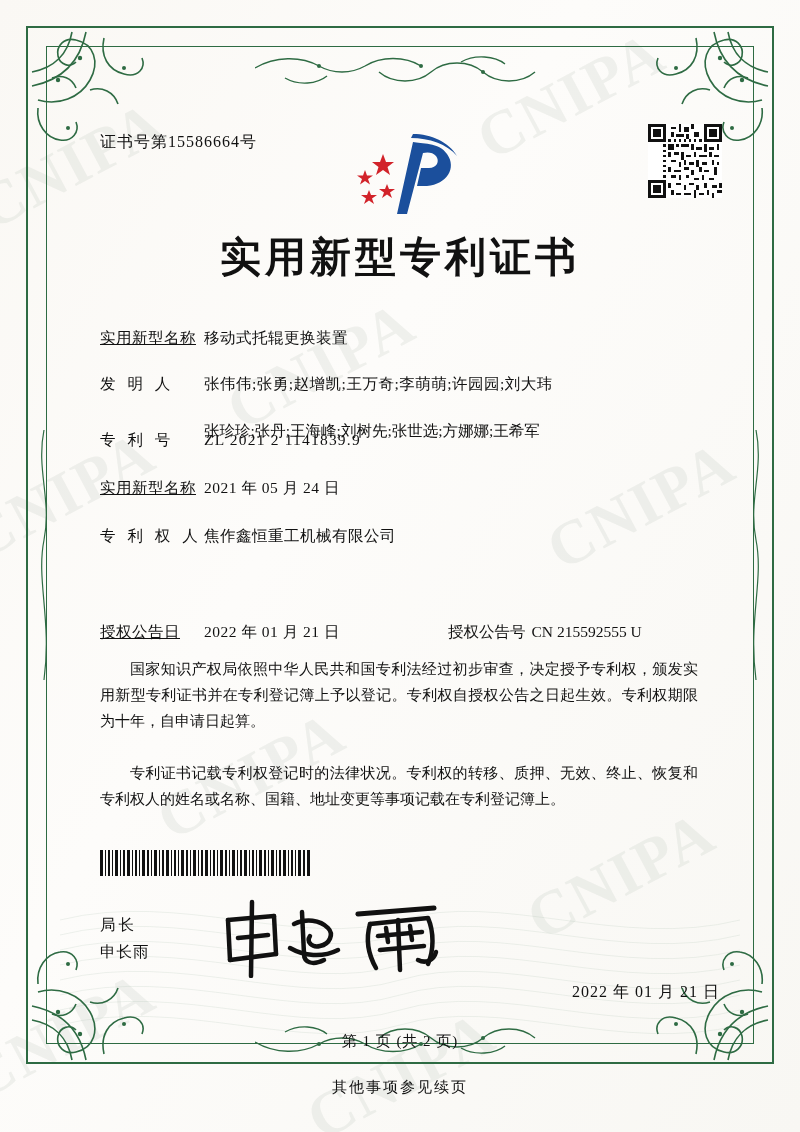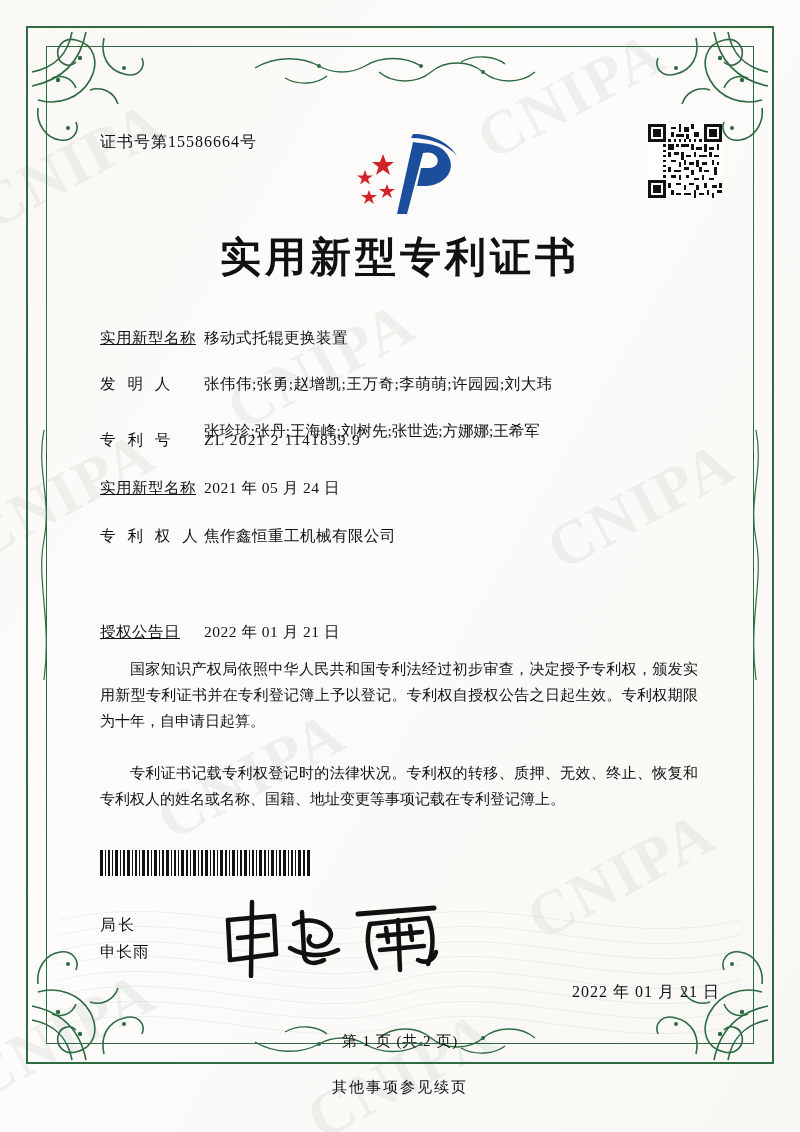--- a/index.html
+++ b/index.html
@@ -531,20 +531,23 @@
     </div>
 
     <div class="field" style="top:456px;font-family:Liberation Serif, serif;">
       <span class="label">专 利 权 人</span><span class="value">焦作鑫恒重工机械有限公司</span>
     </div>
 
 
     <div class="field" style="top:552px;">
       <span class="label tight">授权公告日</span><span class="value">2022 年 01 月 21 日</span>
     </div>
+    <div id="pub-no" style="top:552px;">
+      <span>授权公告号</span><span style="margin-left:6px;">CN 215592555 U</span>
+    </div>
 
     <div class="para" style="top:690px;">专利证书记载专利权登记时的法律状况。专利权的转移、质押、无效、终止、恢复和专利权人的姓名或名称、国籍、地址变更等事项记载在专利登记簿上。</div>
     <div class="para" style="top:586px;">国家知识产权局依照中华人民共和国专利法经过初步审查，决定授予专利权，颁发实用新型专利证书并在专利登记簿上予以登记。专利权自授权公告之日起生效。专利权期限为十年，自申请日起算。</div>
 
     <svg id="barcode" viewBox="0 0 212 26" preserveAspectRatio="none">
       <g fill="#111111">
         <rect x="0" y="0" width="3" height="26"></rect>
           <rect x="5" y="0" width="1" height="26"></rect>
         <rect x="8" y="0" width="2" height="26"></rect>
           <rect x="12" y="0" width="1" height="26"></rect>

